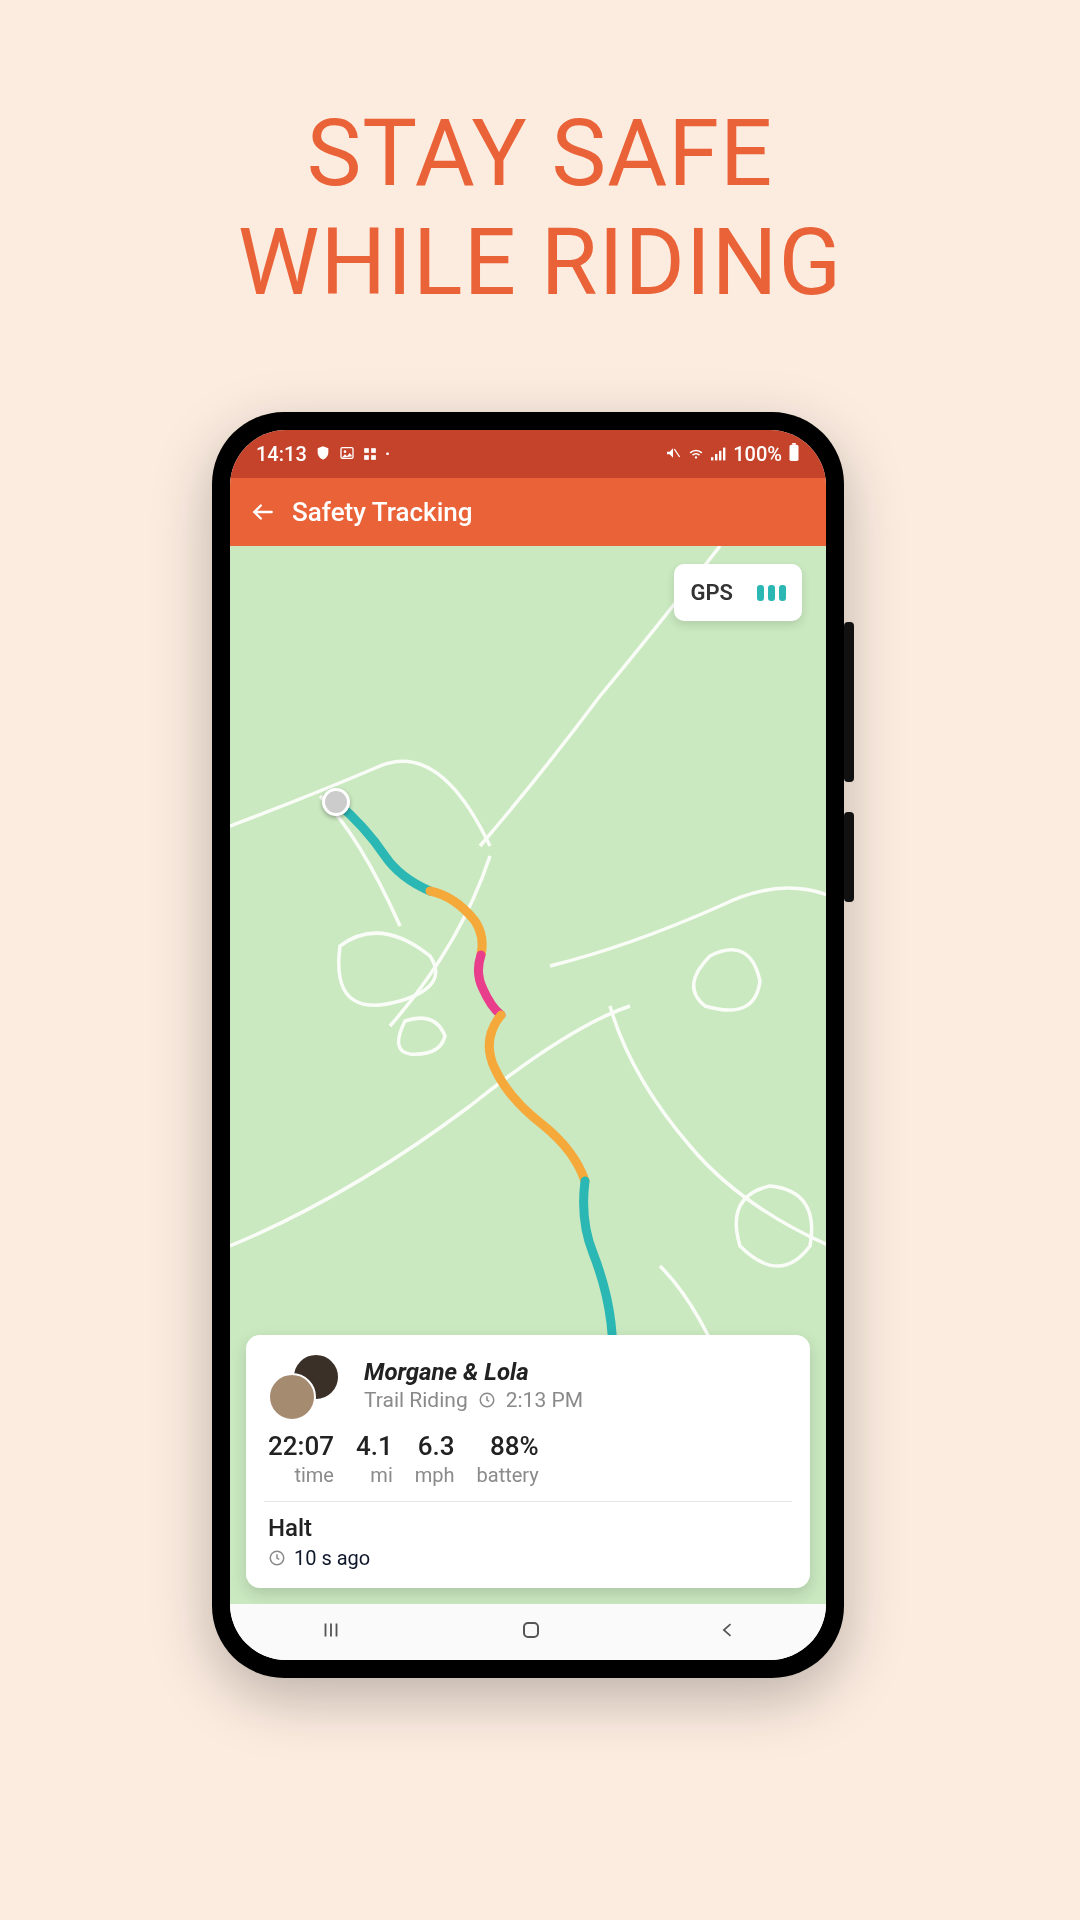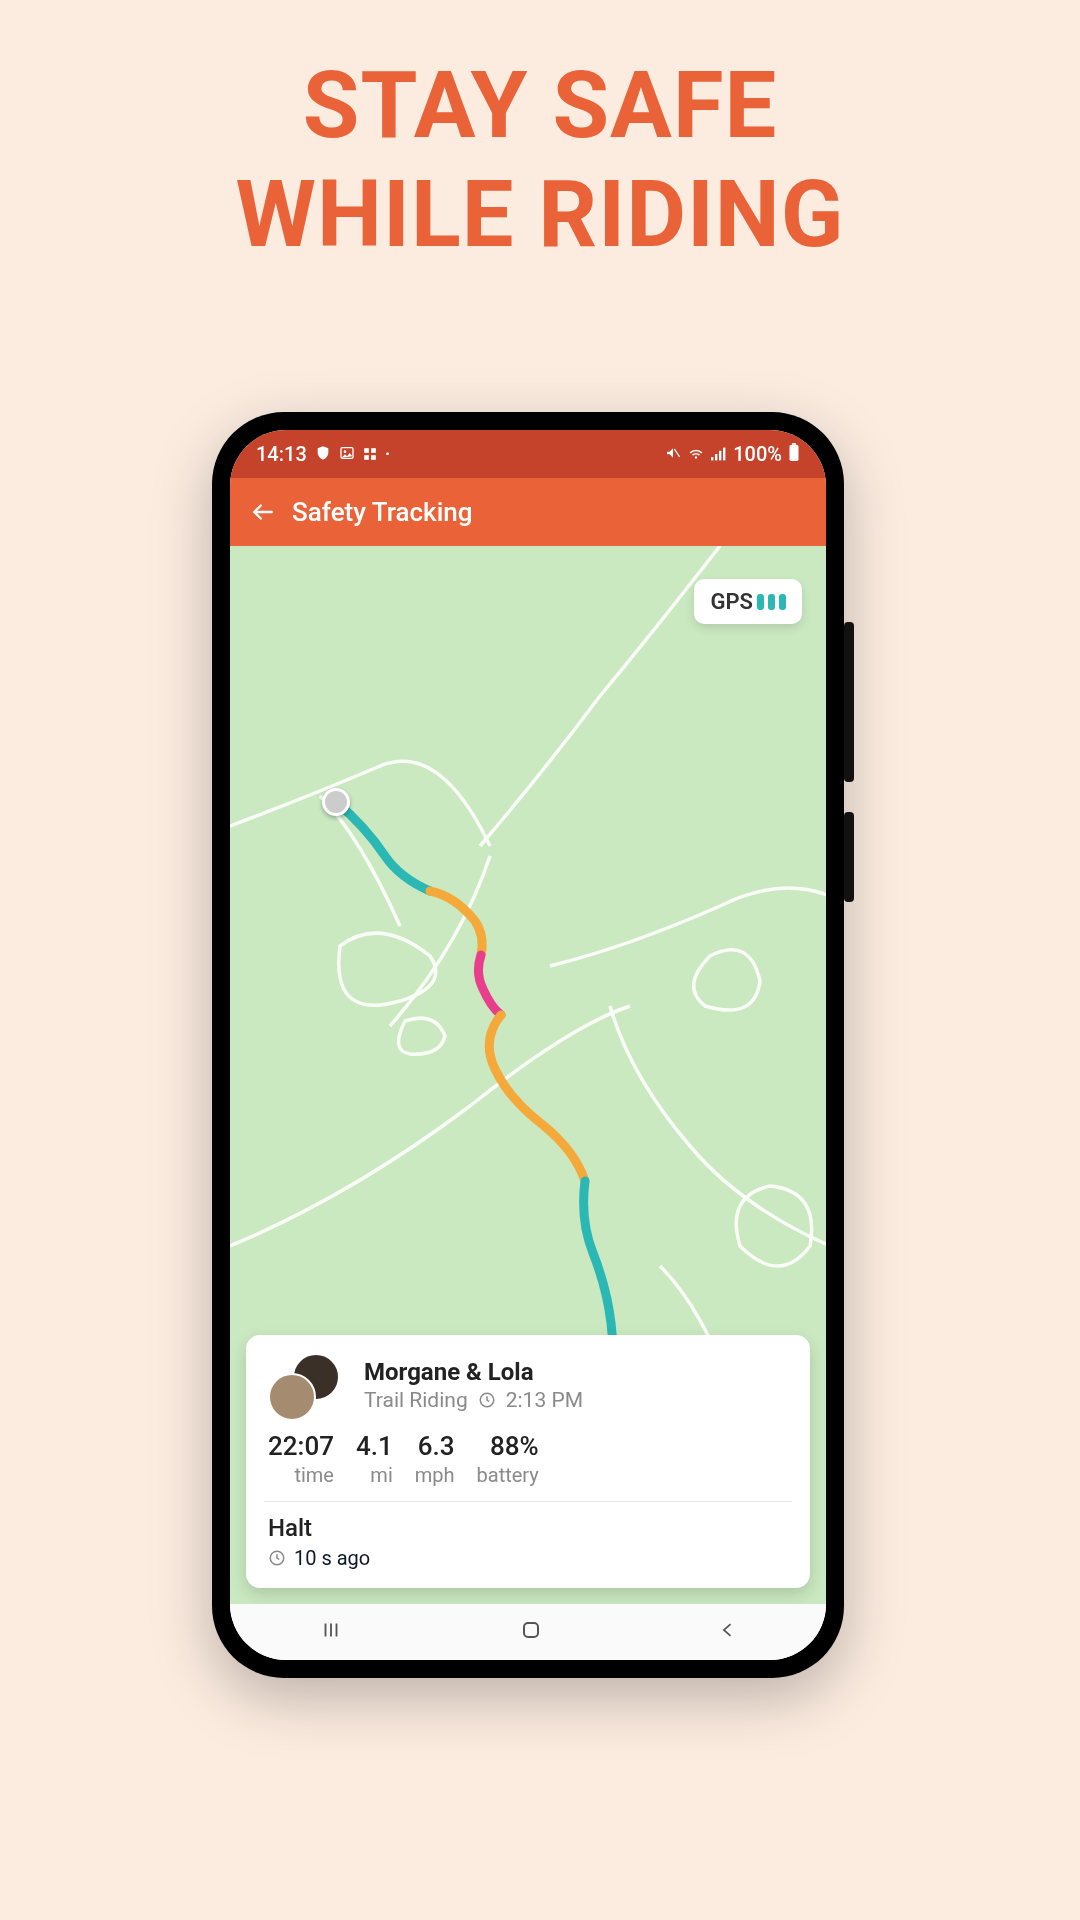--- a/index.html
+++ b/index.html
@@ -8,26 +8,25 @@
     height: 1920px;
     background: #fcece0;
     font-family: -apple-system, BlinkMacSystemFont, "Segoe UI", Roboto, sans-serif;
     position: relative;
     overflow: hidden;
   }
 
   .headline {
     text-align: center;
     color: #ea6338;
-    font-weight: 700;
+    font-weight: 400;
     font-size: 92px;
     line-height: 1.18;
     letter-spacing: 1px;
-    padding-top: 44px;
-    margin-top: 8px;
+    padding-top: 100px;
   }
 
   
   .phone {
     position: absolute;
     left: 212px;
     top: 412px;
     width: 632px;
     height: 1266px;
     background: #000;
@@ -107,25 +106,25 @@
     background:#cae9c0;
     overflow:hidden;
   }
   .roads, .trail { position:absolute; inset:0; }
   .roads path { stroke:#fafdf7; stroke-width:3.5; fill:none; }
   .lake { fill:#a2c6f6; }
   .trail path { fill:none; stroke-linecap:round; stroke-linejoin:round; }
 
   .gps-chip {
     position:absolute;
-    top:33px; right:24px;
+    top:18px; right:24px;
     background:#fff;
     border-radius:10px;
-    padding:10px 16px;
-    display:flex; align-items:center; gap:4px;
+    padding:16px 16px;
+    display:flex; align-items:center; gap:24px;
     font-size:22px; font-weight:600; color:#333;
     box-shadow:0 4px 10px rgba(0,0,0,0.12);
   }
   .gps-bars { display:flex; gap:4px; }
   .gps-bars span { width:7px; height:16px; border-radius:3px; background:#2bb7b3; }
 
   .marker-start {
     position:absolute;
     width:28px; height:28px; border-radius:50%;
     background:#ccc;
@@ -148,21 +147,21 @@
     border-radius:14px;
     padding:18px 22px;
     box-shadow:0 6px 16px rgba(0,0,0,0.15);
     color:#333;
   }
   .card-head { display:flex; align-items:center; gap:16px; margin-bottom:14px;}
   .avatars { position:relative; width:80px; height:64px; flex:none;}
   .ava { position:absolute; width:48px; height:48px; border-radius:50%; background:#888; border:2px solid #fff;}
   .ava.one { left:24px; top:0; background:#3b3028;}
   .ava.two { left:0; top:20px; background:#a58b70;}
-  .names { font-size:24px; font-weight:700; color:#222;}
+  .names { font-size:24px; font-weight:700; color:#222;font-style:italic;}
   .subline { font-size:21px; color:#8a8a8a; display:flex; gap:10px; align-items:center; margin-top:2px;}
   .clock-icon svg{display:block;}
   .stats { display:flex; gap:22px; margin-top:6px; margin-bottom:14px;}
   .stat { text-align:right;}
   .stat .v { font-size:26px; color:#222; font-weight:500;}
   .stat .l { font-size:20px; color:#8a8a8a; margin-top:2px;}
   .divider { height:1px; background:#e6e6e6; margin:4px -4px 12px;}
   .halt-title{ font-size:24px; color:#222; font-weight:500;}
   .halt-sub{ font-size:20px; color:#0f172a; display:flex; gap:8px; align-items:center; margin-top:4px;}
 

